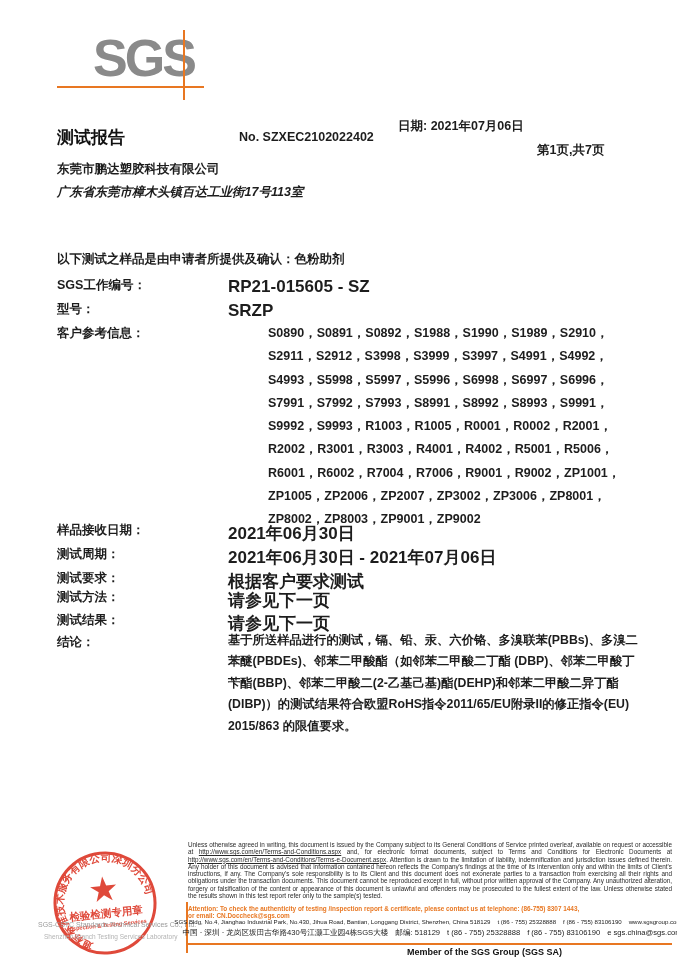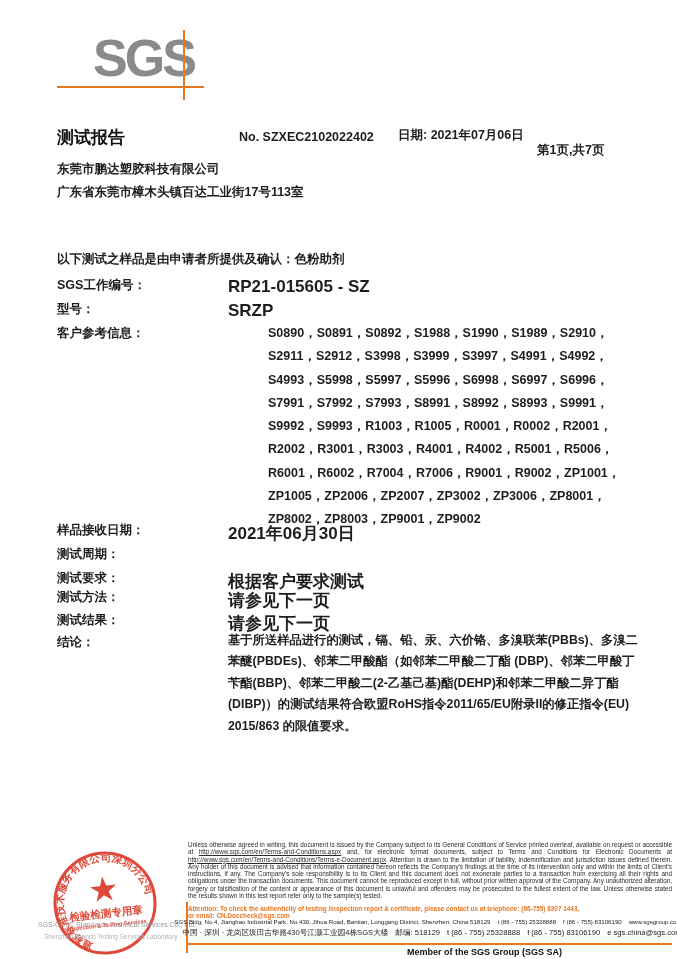--- a/index.html
+++ b/index.html
@@ -8,24 +8,24 @@
     font-family:"Liberation Sans","DejaVu Sans",sans-serif;color:#1d1d1d;overflow:hidden;
   }
   .abs{position:absolute;}
   
   .logo-text{left:93px;top:32px;font-size:52px;font-weight:800;letter-spacing:-3px;color:#8a8a8a;line-height:1;}
   .logo-hline{left:57px;top:86px;width:147px;height:2px;background:#e87722;}
   .logo-vline{left:183px;top:30px;width:2px;height:70px;background:#e87722;}
   
   .doc-title{left:57px;top:126px;font-size:17px;font-weight:700;color:#111;}
   .report-no{left:215px;top:130px;font-size:12.5px;font-weight:600;margin-left:24px;}
-  .report-date{left:398px;top:127px;font-size:12.5px;font-weight:600;}
+  .report-date{left:398px;top:118px;font-size:12.5px;font-weight:600;}
   .report-pages{left:537px;top:130px;font-size:12.5px;font-weight:600;margin-top:12px;}
   .applicant-name{left:57px;top:161px;font-size:12.5px;font-weight:600;}
-  .applicant-addr{left:57px;top:184px;font-size:12.5px;font-weight:600;}
+  .applicant-addr{left:57px;top:184px;font-size:12.5px;font-weight:600;font-style:italic;}
   .intro{left:57px;top:251px;font-size:12.5px;font-weight:600;}
   .flabel{left:57px;font-size:12.5px;font-weight:600;}
   .fvalue{left:228px;font-size:17px;font-weight:600;}
   .ref-lines{left:228px;top:322px;font-size:12.5px;font-weight:600;}
   .ref-lines div{height:23.3px;line-height:23.3px;margin-left:40px;}
   .conclusion{left:228px;top:630px;width:418px;font-size:12.3px;font-weight:600;line-height:21.4px;}
   
   .f-company1{left:38px;top:921px;font-size:7px;color:#9a9a9a;white-space:nowrap;}
   .f-company2{left:44px;top:933px;font-size:6.5px;color:#b3b3b3;white-space:nowrap;}
   .disclaimer{left:188px;top:841px;width:484px;font-size:6.35px;line-height:7.25px;text-align:justify;color:#2b2b2b;}
@@ -75,20 +75,21 @@
     <div>R2002，R3001，R3003，R4001，R4002，R5001，R5006，</div>
     <div>R6001，R6002，R7004，R7006，R9001，R9002，ZP1001，</div>
     <div>ZP1005，ZP2006，ZP2007，ZP3002，ZP3006，ZP8001，</div>
     <div>ZP8002，ZP8003，ZP9001，ZP9002</div>
   </div>
 
   <div class="abs flabel" style="top:522px">样品接收日期：</div>
   <div class="abs fvalue" style="top:522px">2021年06月30日</div>
 
   <div class="abs flabel" style="top:546px">测试周期：</div>
+  <div class="abs fvalue" style="top:546px">2021年06月30日 - 2021年07月06日</div>
 
   <div class="abs flabel" style="top:570px">测试要求：</div>
   <div class="abs fvalue" style="top:570px">根据客户要求测试</div>
 
   <div class="abs flabel" style="top:589px">测试方法：</div>
   <div class="abs fvalue" style="top:589px">请参见下一页</div>
 
   <div class="abs flabel" style="top:612px">测试结果：</div>
   <div class="abs fvalue" style="top:612px">请参见下一页</div>
 

